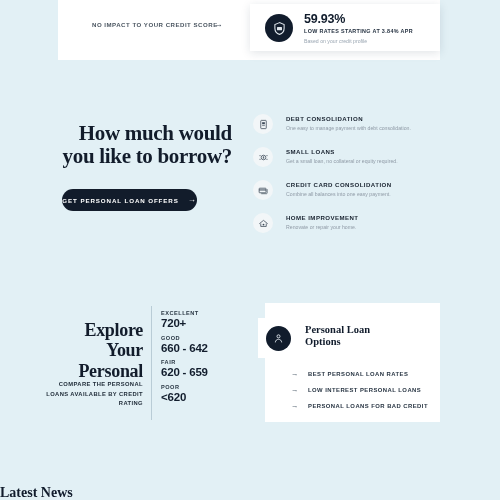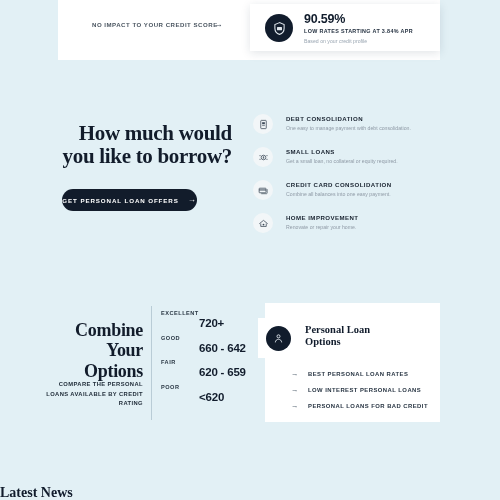--- a/index.html
+++ b/index.html
@@ -224,21 +224,20 @@
     letter-spacing: 0.5px;
     color: #2a3744;
     margin-bottom: 1px;
   }
   .tier-range {
     font-size: 11.5px;
     font-weight: 700;
     color: #111c2c;
     letter-spacing: -0.2px;
     line-height: 12px;
-    margin-left: 38px;
   }
 
   
   .optcard {
     position: absolute;
     left: 265px;
     top: 303px;
     width: 175px;
     height: 119px;
     background: #ffffff;
@@ -325,21 +324,21 @@
   <div class="nocredit">NO IMPACT TO YOUR CREDIT SCORE</div>
   <div class="nocredit-arrow">→</div>
 
   <div class="ratecard">
     <div class="ratecard-badge">
       <svg width="15" height="15" viewBox="0 0 24 24" aria-hidden="true">
         <path d="M12 2.6 4.6 5.6v6.1c0 4.6 3.1 8.6 7.4 9.7 4.3-1.1 7.4-5.1 7.4-9.7V5.6Z" fill="none" stroke="#dfe6ec" stroke-width="1.7"></path>
         <rect x="8" y="9.4" width="8" height="5.2" rx="0.8" fill="#dfe6ec"></rect>
       </svg>
     </div>
-    <div class="rate-pct">90.59%</div>
+    <div class="rate-pct">59.93%</div>
     <div class="rate-sub">LOW RATES STARTING AT 3.84% APR</div>
     <div class="rate-note">Based on your credit profile</div>
   </div>
 
   <h1 class="borrow-title">How much would you like to borrow?</h1>
 
   <button class="cta">
     <span>GET PERSONAL LOAN OFFERS</span>
     <span class="cta-arrow">→</span>
   </button>
@@ -389,21 +388,21 @@
           <path d="M6 12v6.4h12V12" fill="none" stroke="#3d4a58" stroke-width="1.7"></path>
           <circle cx="12" cy="14.4" r="2" fill="#3d4a58"></circle>
         </svg>
       </span>
       <span class="feature-title">HOME IMPROVEMENT</span>
       <span class="feature-desc">Renovate or repair your home.</span>
     </div>
 
   </div>
 
-  <h2 class="explore-title">Combine Your Options</h2>
+  <h2 class="explore-title">Explore Your Personal</h2>
   <div class="explore-caption">COMPARE THE PERSONAL LOANS AVAILABLE BY CREDIT RATING</div>
   <div class="explore-divider"></div>
 
   <div class="tiers">
     <div class="tier">
       <div class="tier-label">EXCELLENT</div>
       <div class="tier-range">720+</div>
     </div>
     <div class="tier">
       <div class="tier-label">GOOD</div>

